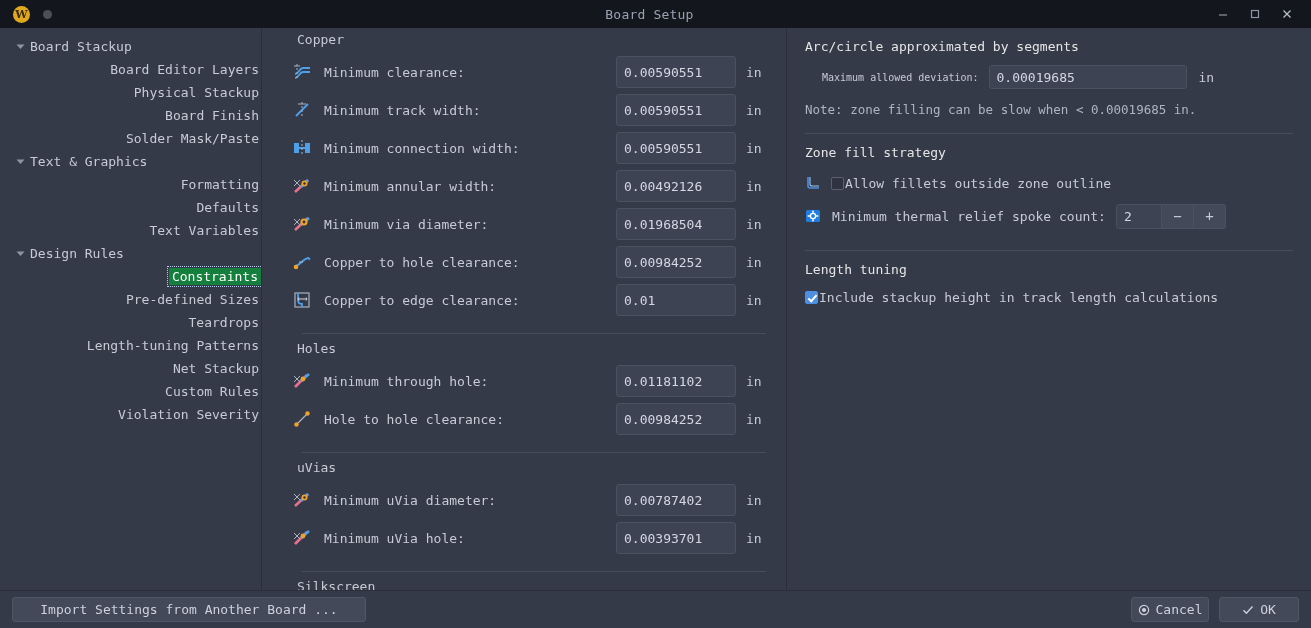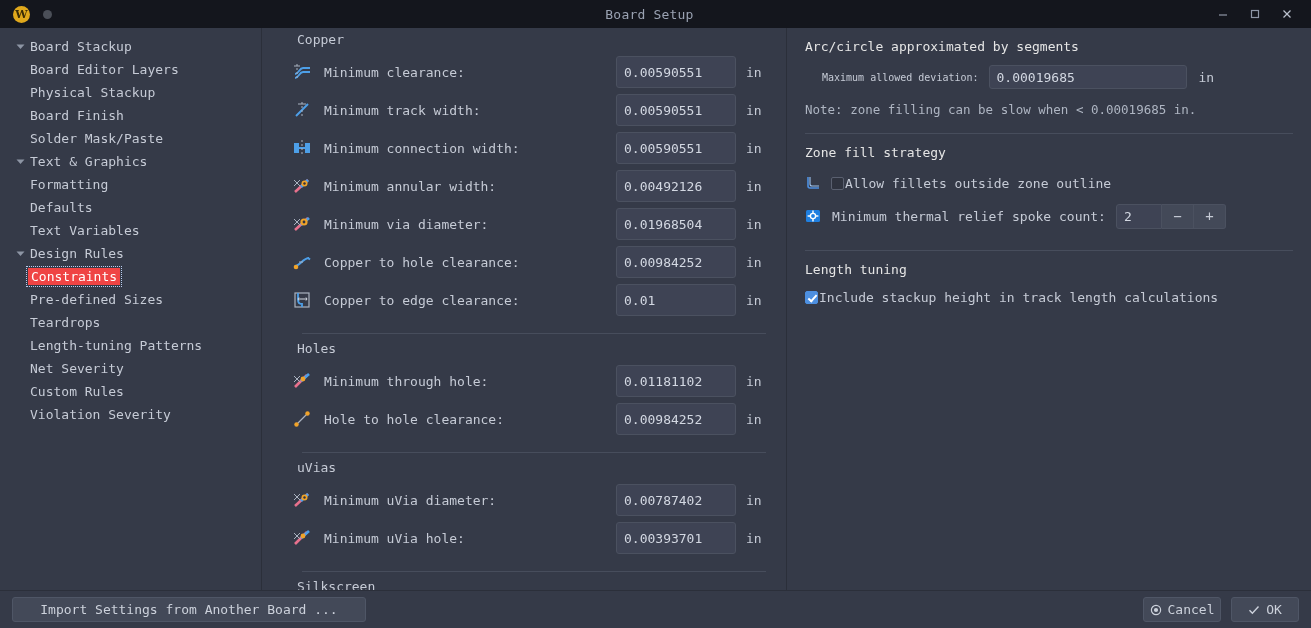--- a/index.html
+++ b/index.html
@@ -81,24 +81,24 @@
     white-space: nowrap;
     padding-left: 12px;
     box-sizing: border-box;
   }
   .tree-item .arrow {
     width: 16px; flex: 0 0 16px;
     display: flex; align-items: center; justify-content: center;
     color: #8d95a4;
   }
   .tree-item .arrow svg { display:block; }
-  .tree-item.child { padding-left: 28px; }
+  .tree-item.child { padding-left: 28px; justify-content: flex-end; }
   .tree-item .lbl { padding: 0 2px; }
   .tree-item.selected .lbl {
-    background: #ef4444;
+    background: #15803d;
     color: #ffffff;
     outline: 1px dotted #b9cdf0;
     outline-offset: 1px;
     padding: 1px 3px;
   }
 
   
   .center {
     flex: 0 0 524px;
     width: 524px;
@@ -255,21 +255,21 @@
     border-radius: 3px;
     color: #ccd1db;
     font-family: inherit; font-size: 13px;
     display: inline-flex; align-items: center; justify-content: center;
     padding: 0 12px;
     gap: 6px;
     white-space: nowrap;
   }
   .btn-import { width: 354px; justify-content: center; }
   .btn-cancel { width: 78px; margin-left: auto; }
-  .btn-ok { width: 68px; margin-left: 10px; }
+  .btn-ok { width: 80px; margin-left: 10px; }
   .glyph { display: inline-flex; align-items: center; }
 </style>
 </head>
 <body>
 
 <div class="dialog">
 
   <div class="titlebar">
     <div class="tb-left">
       <div class="app-logo">W</div>
@@ -350,21 +350,21 @@
         <div class="tree-item child">
           <span class="lbl">Pre-defined Sizes</span>
         </div>
         <div class="tree-item child">
           <span class="lbl">Teardrops</span>
         </div>
         <div class="tree-item child">
           <span class="lbl">Length-tuning Patterns</span>
         </div>
         <div class="tree-item child">
-          <span class="lbl">Net Severity</span>
+          <span class="lbl">Net Stackup</span>
         </div>
         <div class="tree-item child">
           <span class="lbl">Custom Rules</span>
         </div>
         <div class="tree-item child">
           <span class="lbl">Violation Severity</span>
         </div>
       </div>
 
     <div class="center">

